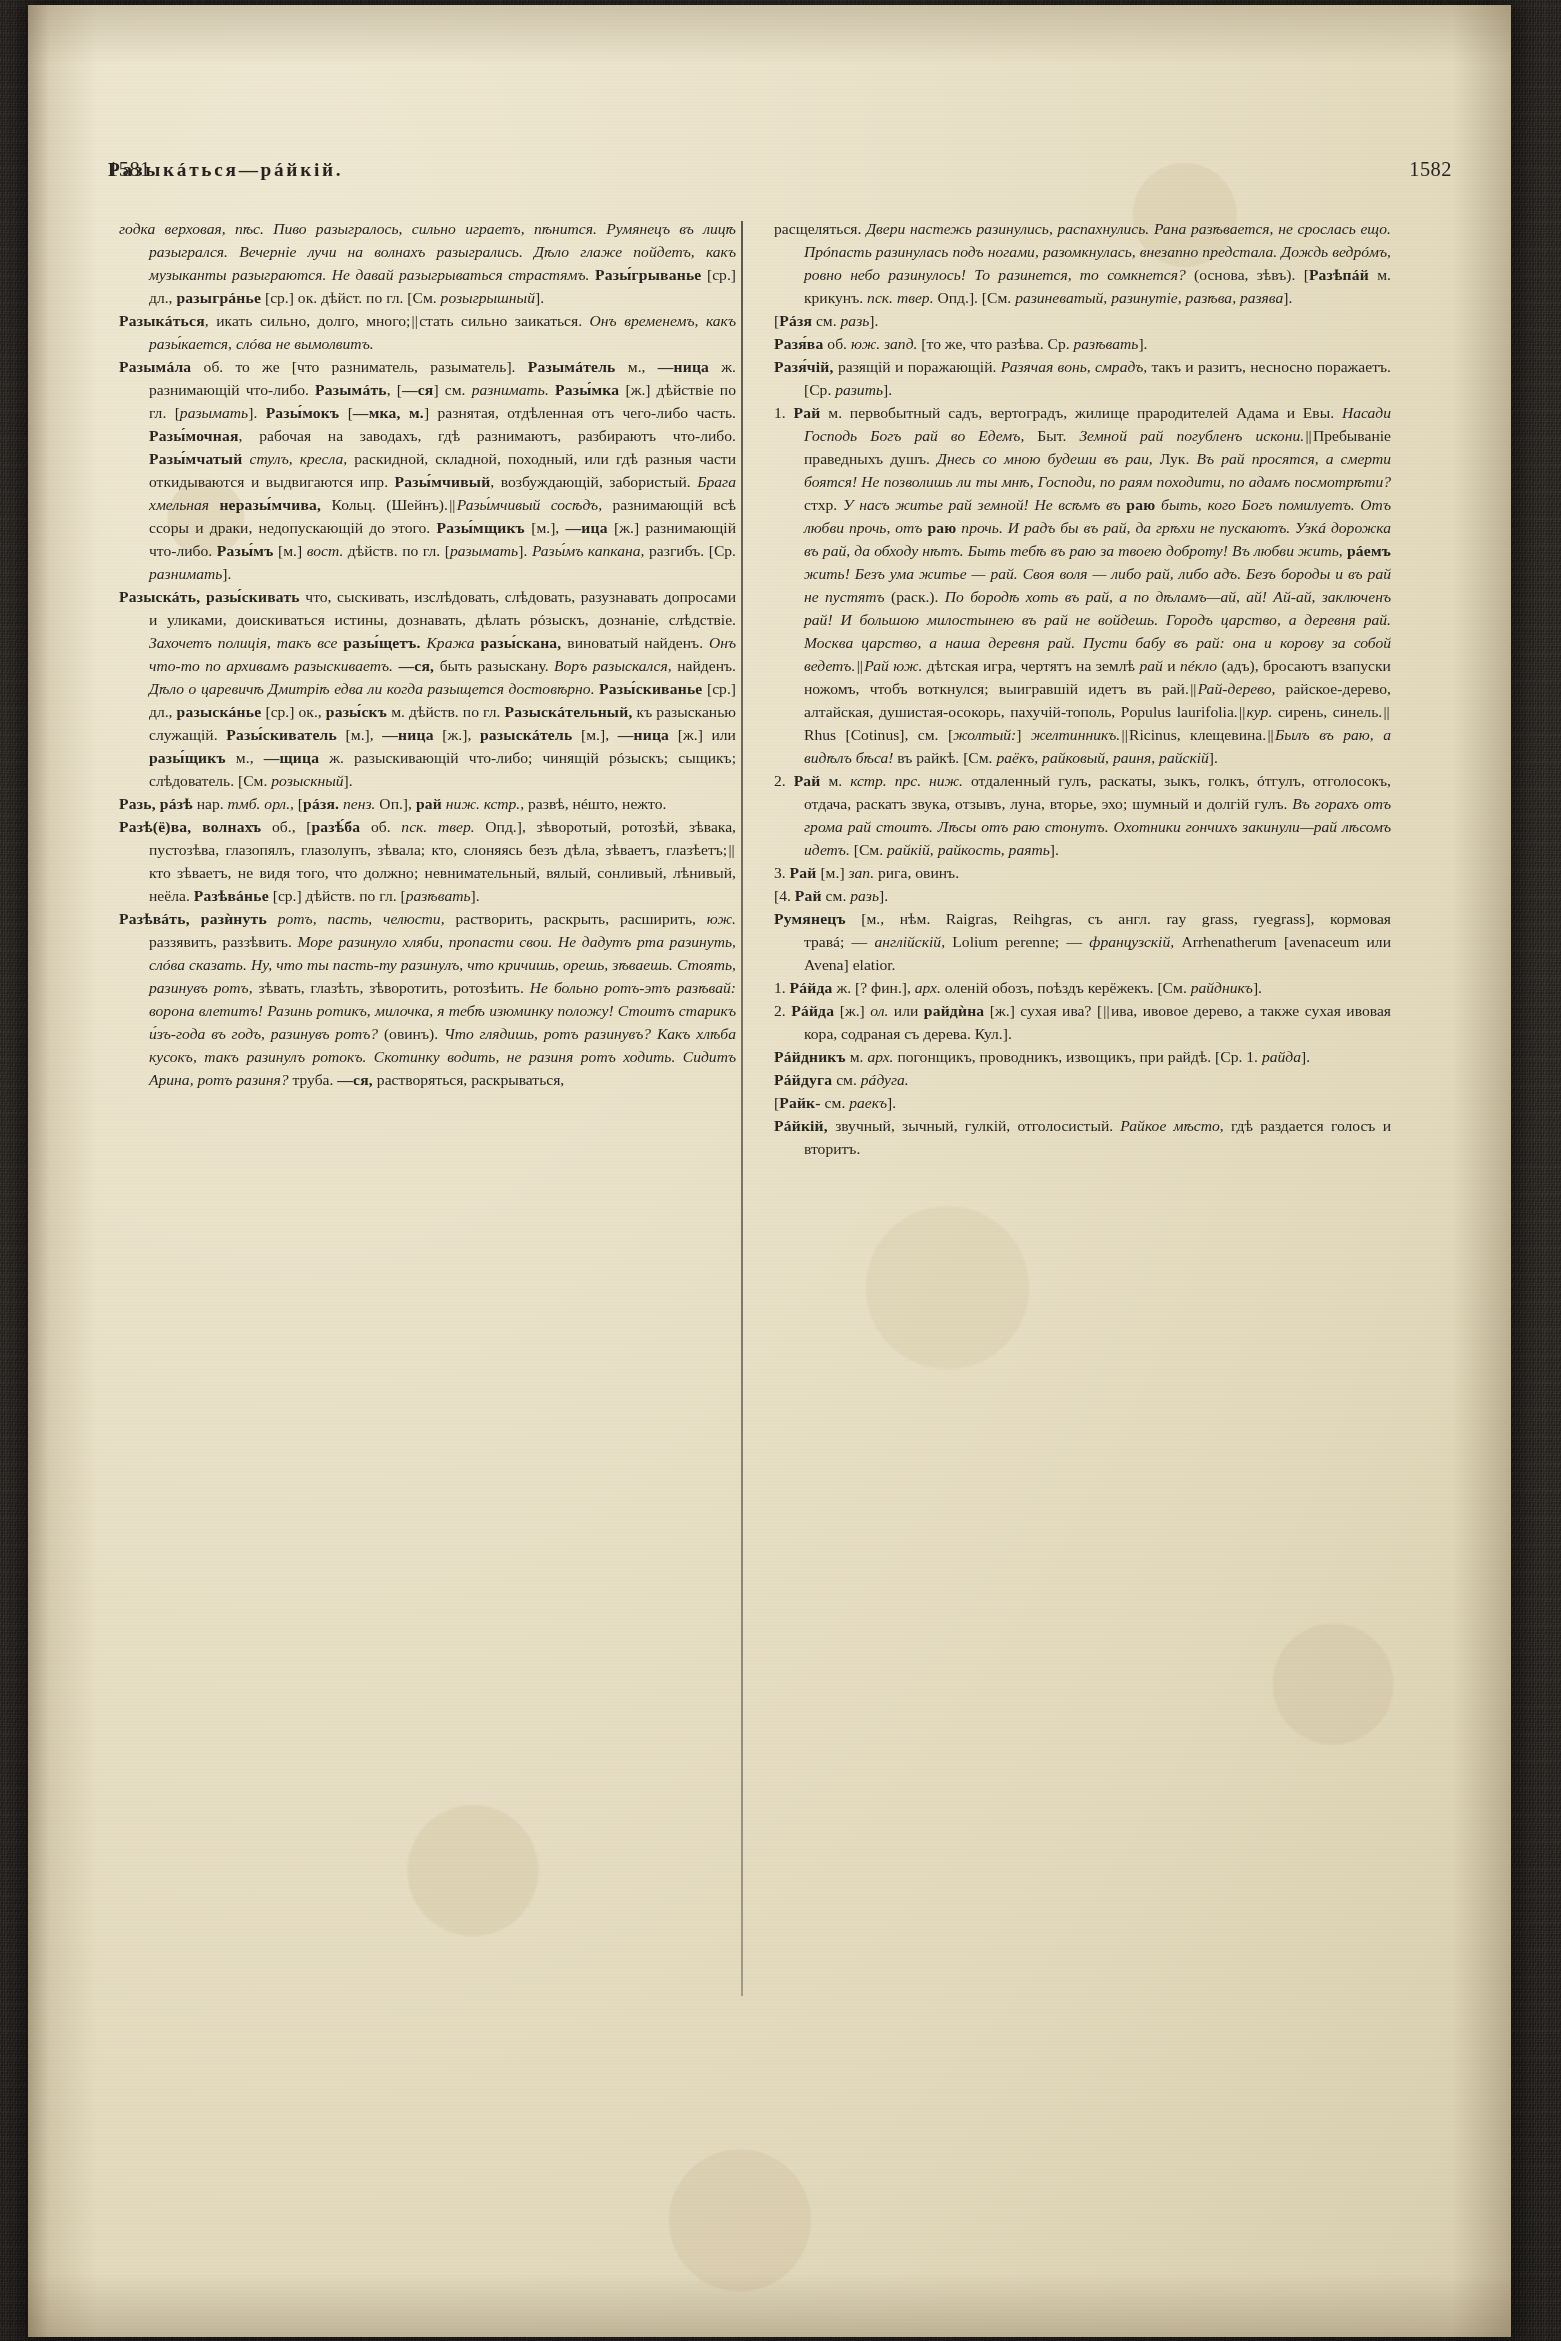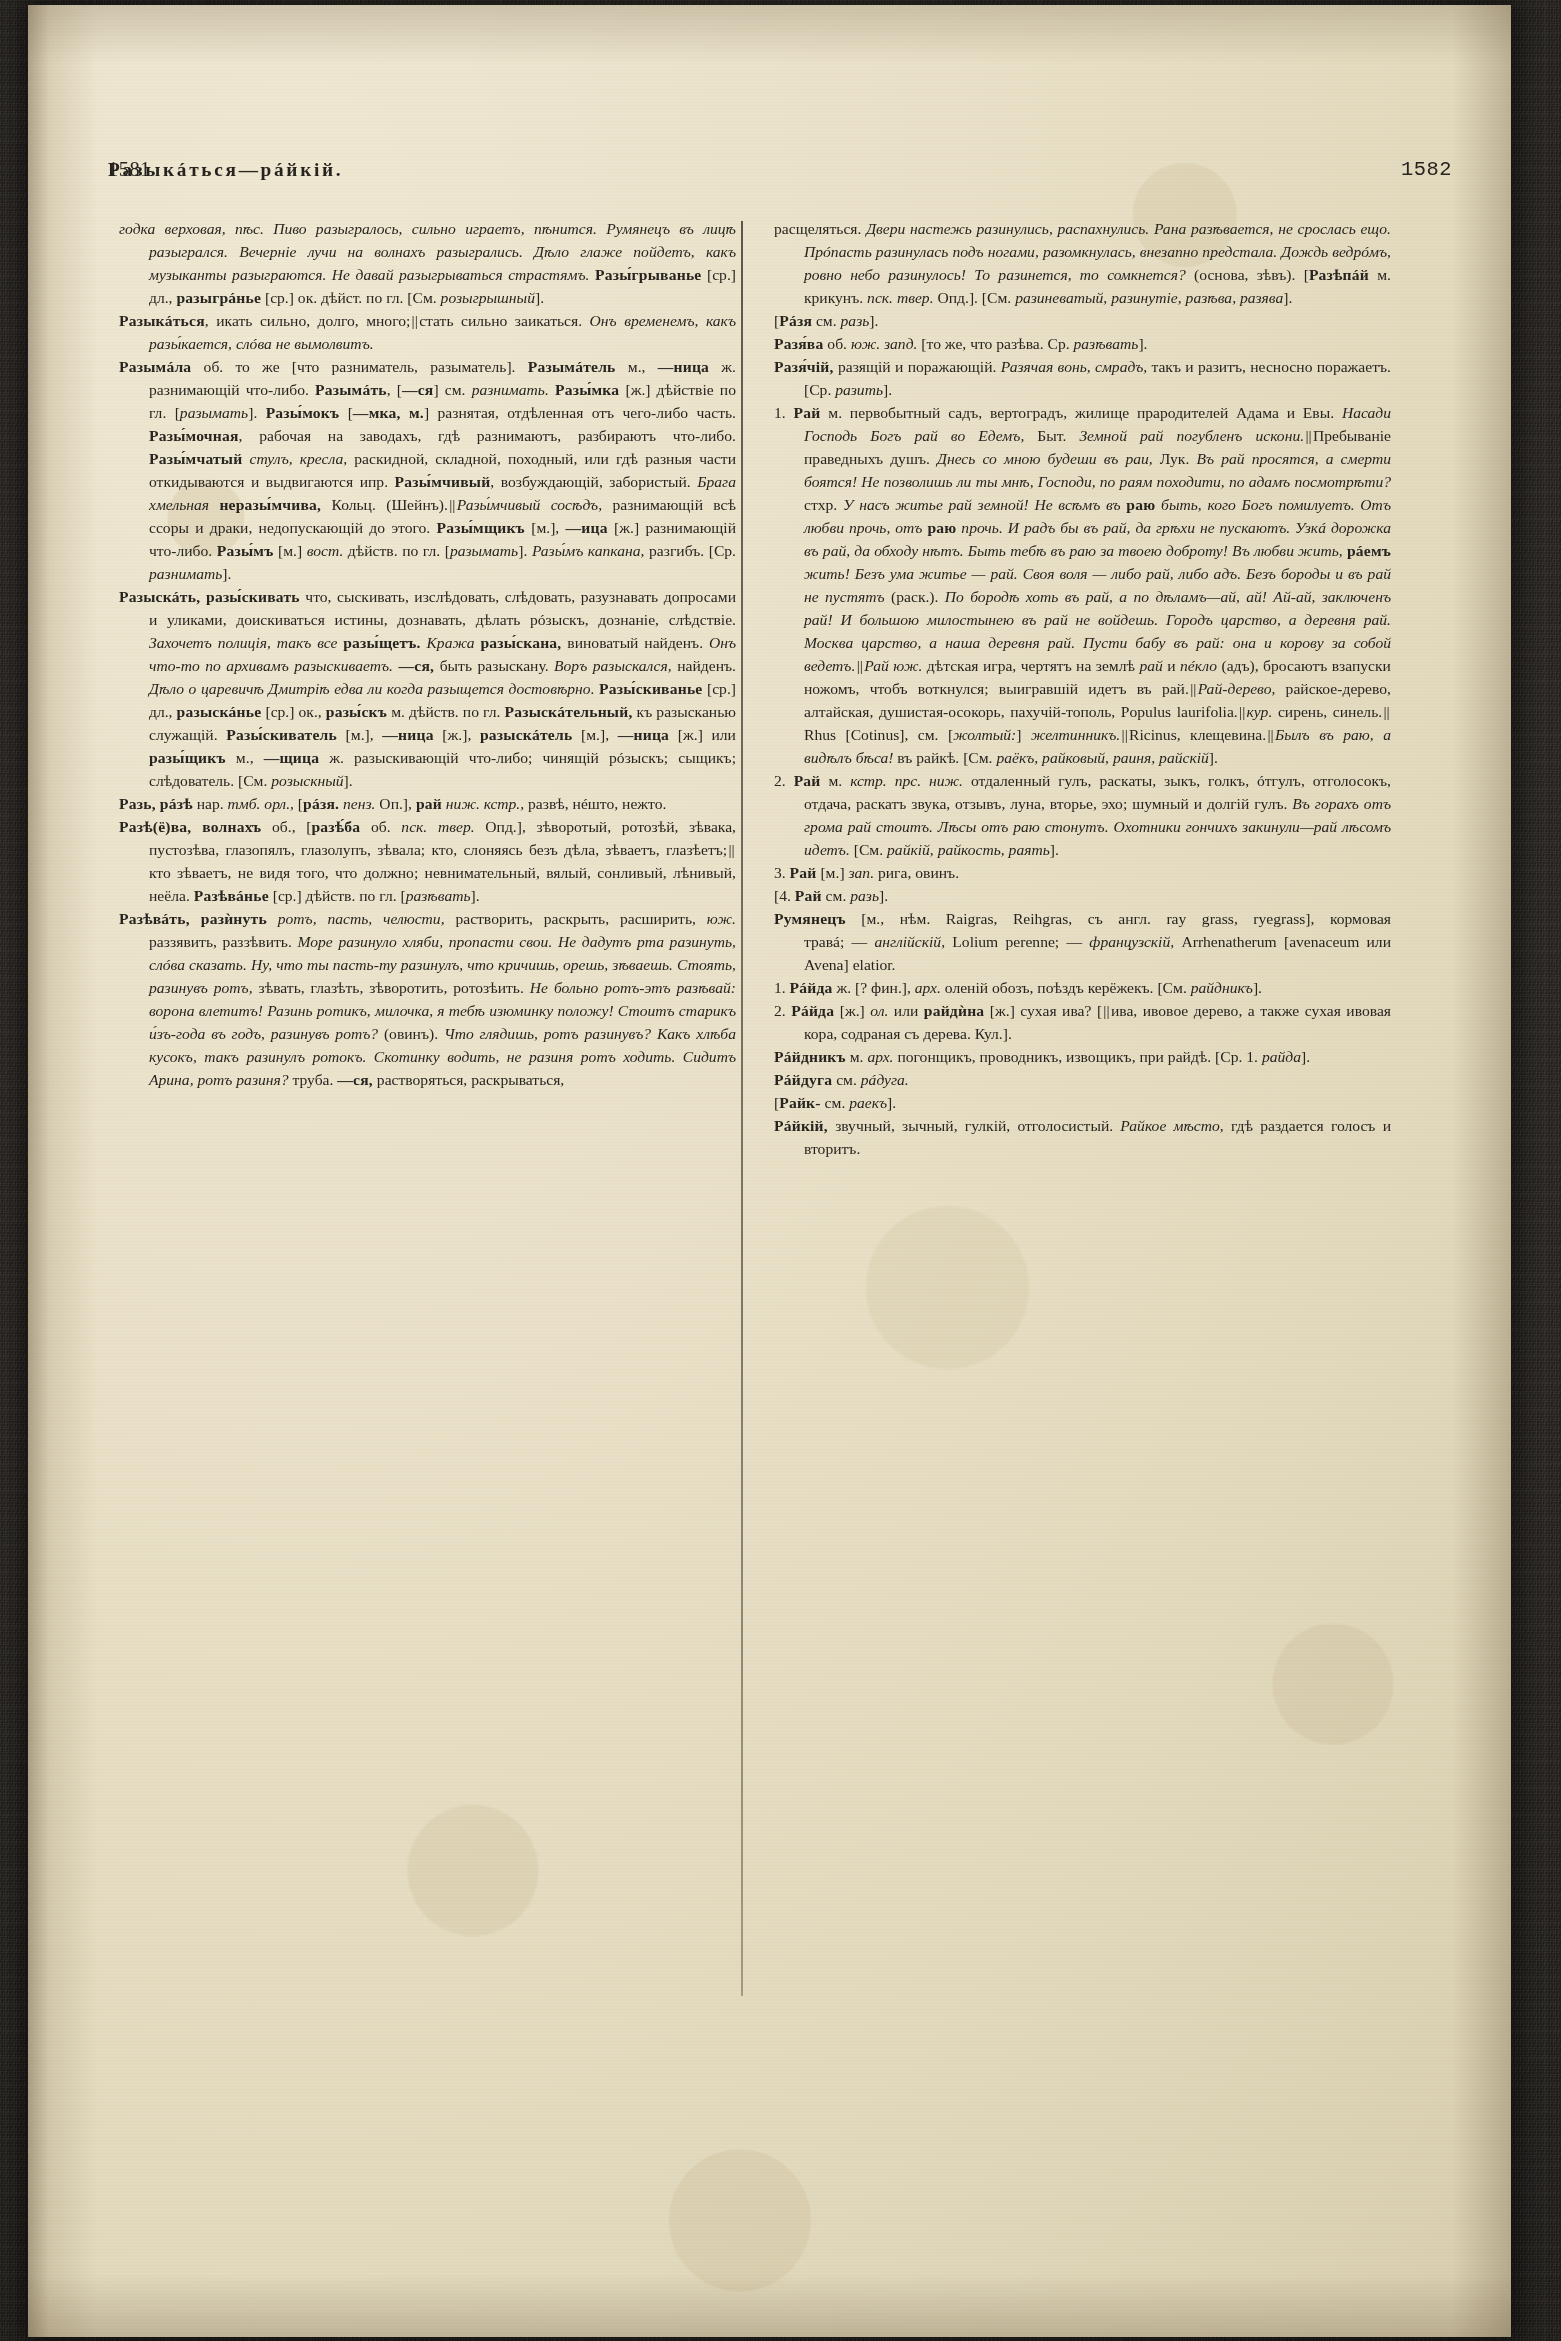--- a/index.html
+++ b/index.html
@@ -62,21 +62,21 @@
   
   .head{
     position:absolute;left:80px;right:59px;top:153px;height:32px;
   }
   .folio{
     position:absolute;top:0;
     font-size:20.4px;letter-spacing:0.5px;color:#23201c;
     font-family:"Liberation Serif",serif;
   }
   .folio.left{left:0;}
-  .folio.right{right:0;font-family:Liberation Mono, monospace;}
+  .folio.right{right:0;}
   .runhead{
     position:absolute;left:0;right:0;top:1.1px;text-align:left;
     font-size:19.3px;font-weight:bold;letter-spacing:2.7px;color:#211e1a;
   }
 
   
   .col{
     position:absolute;top:212px;width:617px;
     color:#23201c;
     font-size:15.6px;

